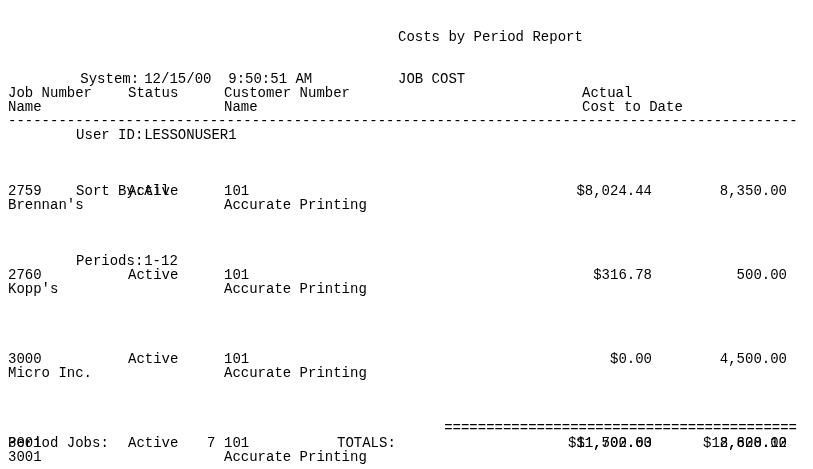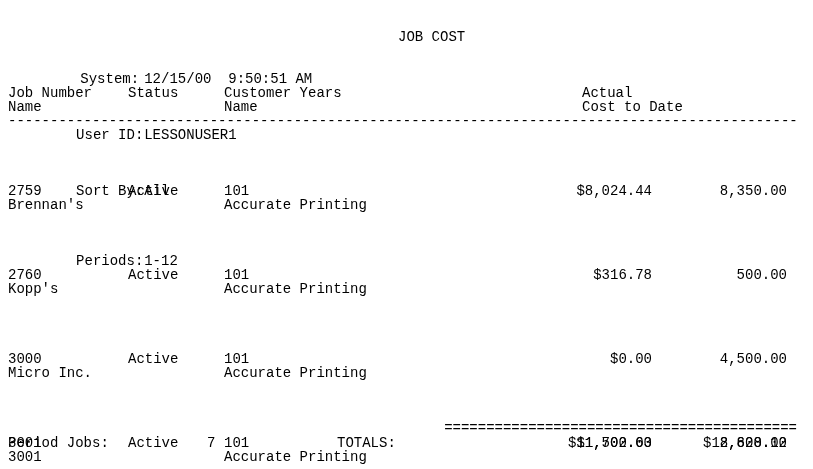--- a/index.html
+++ b/index.html
@@ -77,28 +77,29 @@
       </div>
     
     
       <div class="meta-line">
         <span class="meta-label">Periods:</span><span class="meta-value">1-12</span>
       </div>
     </div>
 
   
   <div class="abs company-block">
+    <div>Costs by Period Report</div>
     <div>JOB COST</div>
   </div>
 
   
   <div class="abs hdr-line1">
     <span class="col-job">Job Number</span>
     <span class="col-status">Status</span>
-    <span class="col-customer">Customer Years</span>
+    <span class="col-customer">Customer Number</span>
     <span class="col-actual">Actual</span>
   </div>
 
   
   <div class="abs hdr-line2">
     <span class="col-job">Name</span>
     <span class="col-customer">Name</span>
     <span class="col-actual">Cost to Date</span>
   </div>
 

